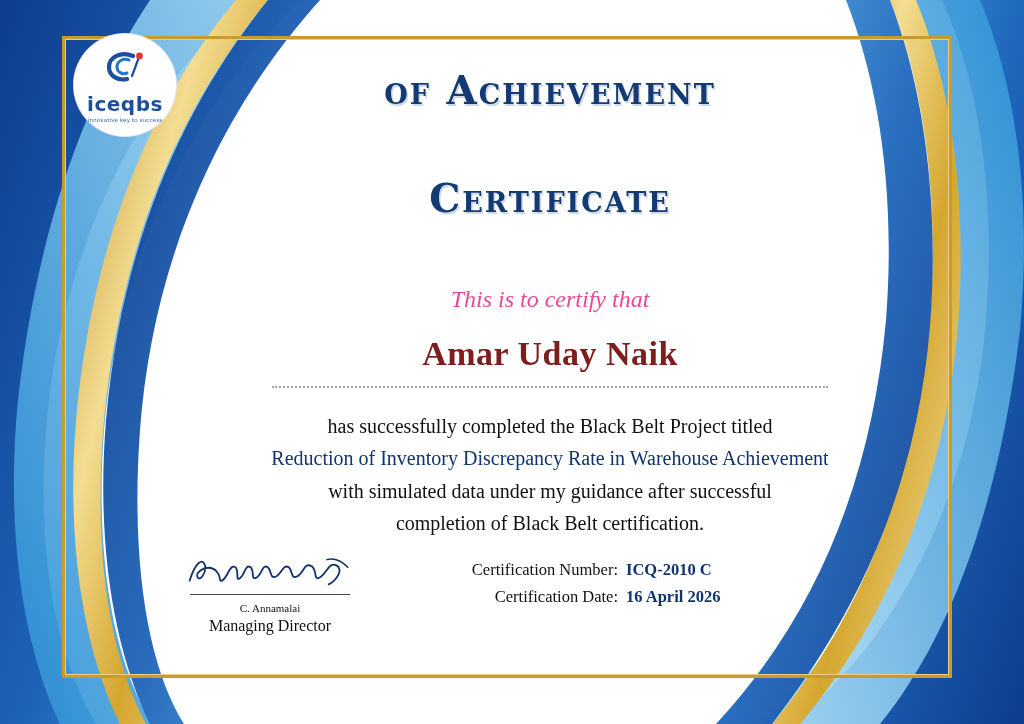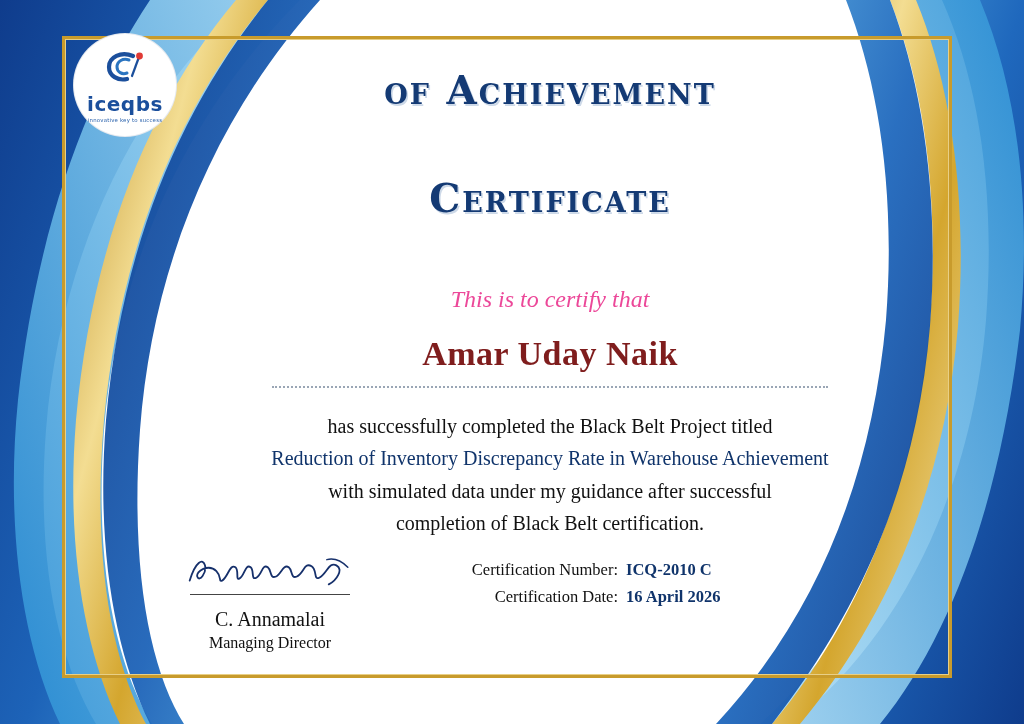--- a/index.html
+++ b/index.html
@@ -159,23 +159,23 @@
     margin: 0 auto;
     display: block;
   }
   .sig-rule {
     border-bottom: 1px solid #444;
     width: 160px;
     margin: 2px auto 0 auto;
   }
   .sig-name {
     font-family: "Liberation Serif", serif;
-    font-size: 20px;
+    font-size: 11px;
     color: #111;
-    margin-top: 13px;
+    margin-top: 7px;
   }
   .sig-role {
     font-family: "Liberation Serif", serif;
     font-size: 16px;
     color: #111;
     margin-top: 3px;
   }
 
   
   .meta {

